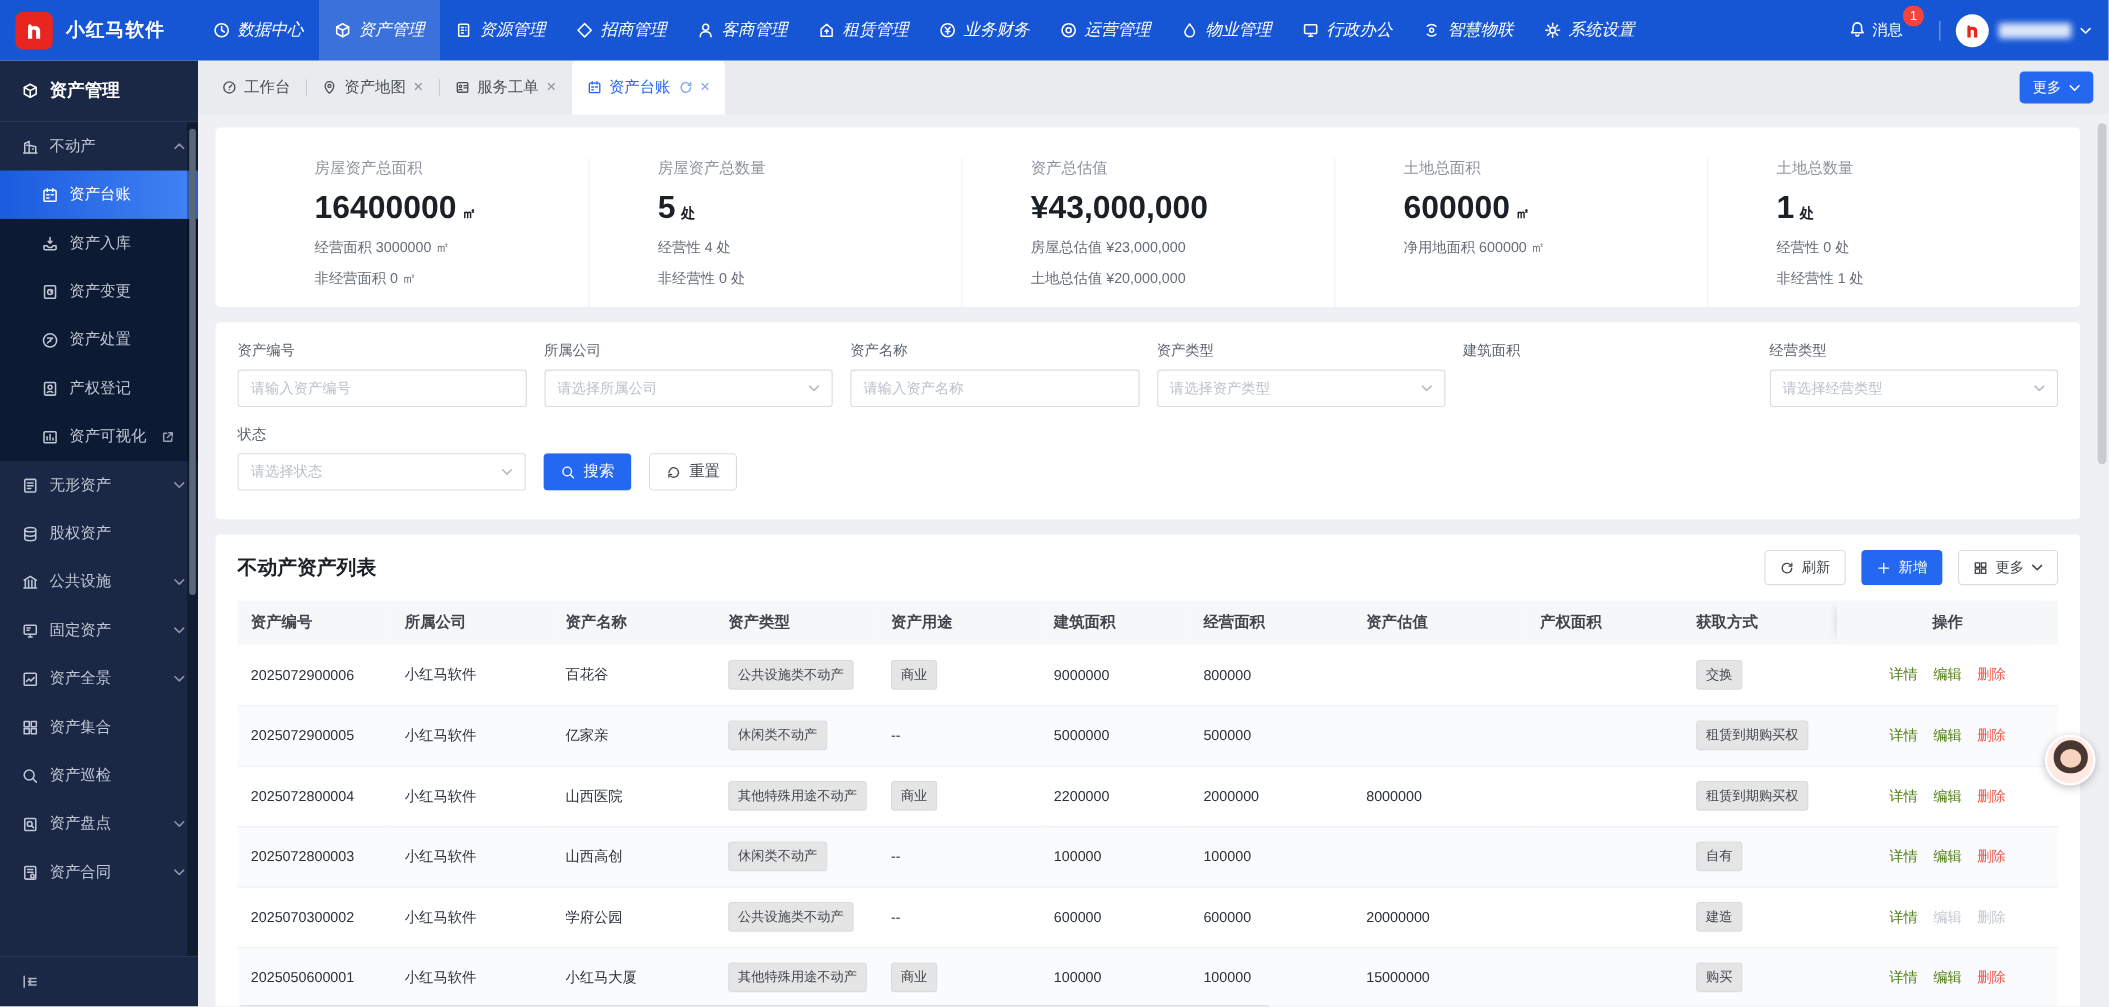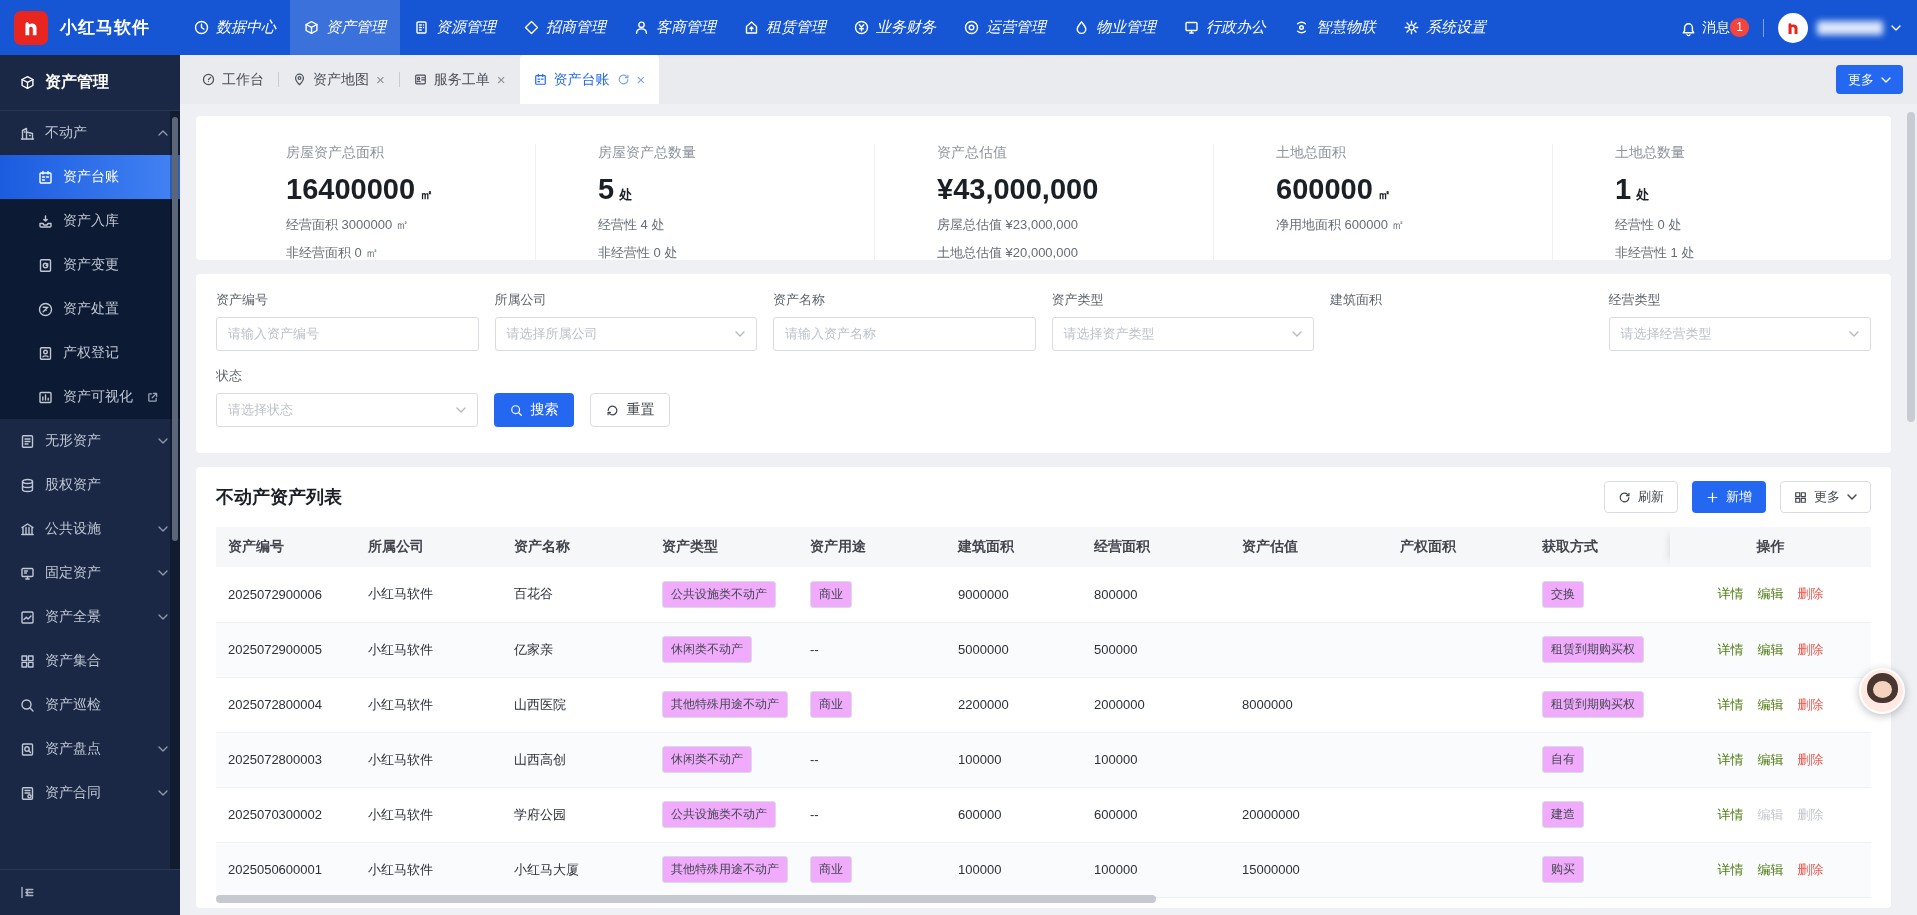--- a/index.html
+++ b/index.html
@@ -9,21 +9,21 @@
   .ic.sm { width:13px; height:13px; }
 
   
   .topbar { position:absolute; top:0; left:0; width:100%; height:55px; background:#1656d4; display:flex; align-items:center; color:#fff; z-index:30; }
   .logo-box { width:34px; height:34px; background:#e8261f; border-radius:7px; margin:0 12px 0 14px; display:flex; align-items:center; justify-content:center; }
   .brand { font-size:17px; font-weight:bold; letter-spacing:1px; margin-right:30px; }
   .topnav { display:flex; height:100%; }
   .topnav-item { display:flex; align-items:center; gap:7px; padding:0 14px; font-size:15px; cursor:pointer; white-space:nowrap;font-style:italic; }
   .topnav-item.active { background:rgba(255,255,255,.16); }
   .topbar-right { margin-left:auto; display:flex; align-items:center; padding-right:16px; }
-  .msg-wrap { display:flex; align-items:flex-end; gap:6px; font-size:14px; cursor:pointer; position:relative; }
+  .msg-wrap { display:flex; align-items:flex-start; gap:6px; font-size:14px; cursor:pointer; position:relative; }
   .msg-badge { background:#f3453c; border:1px solid #fff0; border-radius:9px; min-width:19px; height:19px; font-size:12px;
                display:flex; align-items:center; justify-content:center; margin:-14px 0 0 -6px; padding:0 4px; }
   .tb-sep { width:1px; height:18px; background:rgba(255,255,255,.45); margin:0 14px; }
   .avatar { width:30px; height:30px; border-radius:50%; background:#fff; display:flex; align-items:center; justify-content:center; margin-right:9px; }
   .name-blur { width:66px; height:14px; background:rgba(255,255,255,.85); filter:blur(3px); border-radius:2px; margin-right:8px; }
 
   
   .sidebar { position:absolute; top:55px; left:0; width:180px; bottom:0; background:#1a2845; color:#bfc6d4; display:flex; flex-direction:column; z-index:20; }
   .side-title { height:56px; flex:none; display:flex; align-items:center; gap:10px; padding-left:20px; color:#fff; font-size:16px; font-weight:bold; border-bottom:1px solid rgba(255,255,255,.07); }
   .side-scroll { flex:1; overflow:hidden; position:relative; }
@@ -43,21 +43,21 @@
   .tab { display:flex; align-items:center; gap:7px; height:49px; padding:0 14px; font-size:14px; color:#4a5058; cursor:pointer; white-space:nowrap; }
   .tab.active { background:#fff; color:#2468f2; border-radius:4px 4px 0 0; }
   .tab .x { color:#8a9097; font-size:15px; line-height:1; }
   .tab.active .x, .tab.active .rf { color:#7ea4f5; }
   .tab-sep { width:1px; height:15px; background:#c9cdd3; }
   .more-btn { position:absolute; right:14px; top:10px; height:29px; background:#2468f2; color:#fff; border:none; border-radius:4px;
               font-size:13px; padding:0 12px; display:flex; align-items:center; gap:7px; cursor:pointer; }
   .content { position:absolute; top:49px; left:0; right:0; bottom:0; overflow:hidden; padding:12px 26px 0 16px; }
 
   
-  .stats-panel { background:#fff; border-radius:4px; height:144px; display:grid; grid-template-columns:repeat(5,1fr); padding-top:28px; }
+  .stats-panel { background:#fff; border-radius:4px; height:163px; display:grid; grid-template-columns:repeat(5,1fr); padding-top:28px; }
   .stat { border-left:1px solid #eef0f2; padding-left:62px; }
   .stat:first-child { border-left:none; padding-left:90px; }
   .stat-label { font-size:14px; color:#8d939c; margin-bottom:11px; }
   .stat-value { font-size:29px; font-weight:bold; color:#1b2026; }
   .stat-unit { font-size:13px; font-weight:bold; margin-left:5px; }
   .stat-line { font-size:13px; color:#666d76; margin-top:10px; }
 
   
   .filter-panel { background:#fff; border-radius:4px; margin-top:14px; padding:17px 20px 26px; }
   .filter-grid { display:grid; grid-template-columns:repeat(6,1fr); column-gap:16px; }
@@ -77,21 +77,21 @@
   
   .table-panel { background:#fff; border-radius:4px; margin-top:14px; height:441px; position:relative; overflow:hidden; padding:14px 20px 0; }
   .table-head-row { display:flex; align-items:center; margin-bottom:14px; }
   .table-title { font-size:18px; font-weight:bold; color:#1b2026; }
   .table-actions { margin-left:auto; display:flex; gap:14px; }
   .btn.sm { height:32px; font-size:13px; padding:0 13px; }
   table { width:100%; border-collapse:collapse; table-layout:fixed; }
   thead th { background:#f6f7f9; height:40px; text-align:left; font-size:14px; color:#41464d; font-weight:bold; padding:0 12px; }
   tbody td { height:55px; border-bottom:1px solid #eef0f2; font-size:13px; color:#2b3138; padding:0 12px; overflow:hidden; white-space:nowrap; }
   tbody tr:nth-child(even) { background:#fafbfc; }
-  .tag { display:inline-block; border:1px solid #d9dde2; border-radius:3px; padding:4px 8px; font-size:12px; color:#41464d; background:#f0abfc; }
+  .tag { display:inline-block; border:1px solid #d9dde2; border-radius:3px; padding:4px 8px; font-size:12px; color:#41464d; background:#e5e5e5; }
   th.op, td.op { text-align:center; box-shadow:-7px 0 8px -7px rgba(0,0,0,.15); }
   .link { color:#4d7c0f; margin:0 7px; cursor:pointer; text-decoration:none; }
   .link.del { color:#f0564c; }
   .link.disabled { color:#c4c8ce; cursor:default; }
   .h-sb { position:absolute; bottom:5px; left:20px; height:8px; width:940px; background:#c6cad0; border-radius:4px; }
 
   .v-sb { position:absolute; right:2px; top:112px; width:8px; height:310px; background:#c8ccd2; border-radius:4px; z-index:25; }
 
   .assistant { position:absolute; right:12px; top:668px; width:46px; height:46px; border-radius:50%; background:#ffe9e2;
                border:2px solid #fff; box-shadow:0 2px 8px rgba(0,0,0,.25); overflow:hidden; z-index:26; cursor:pointer; }

